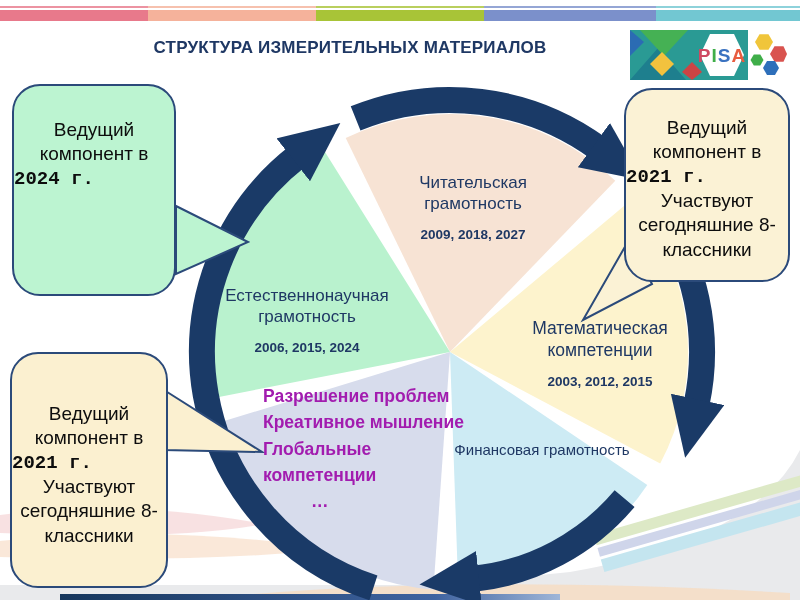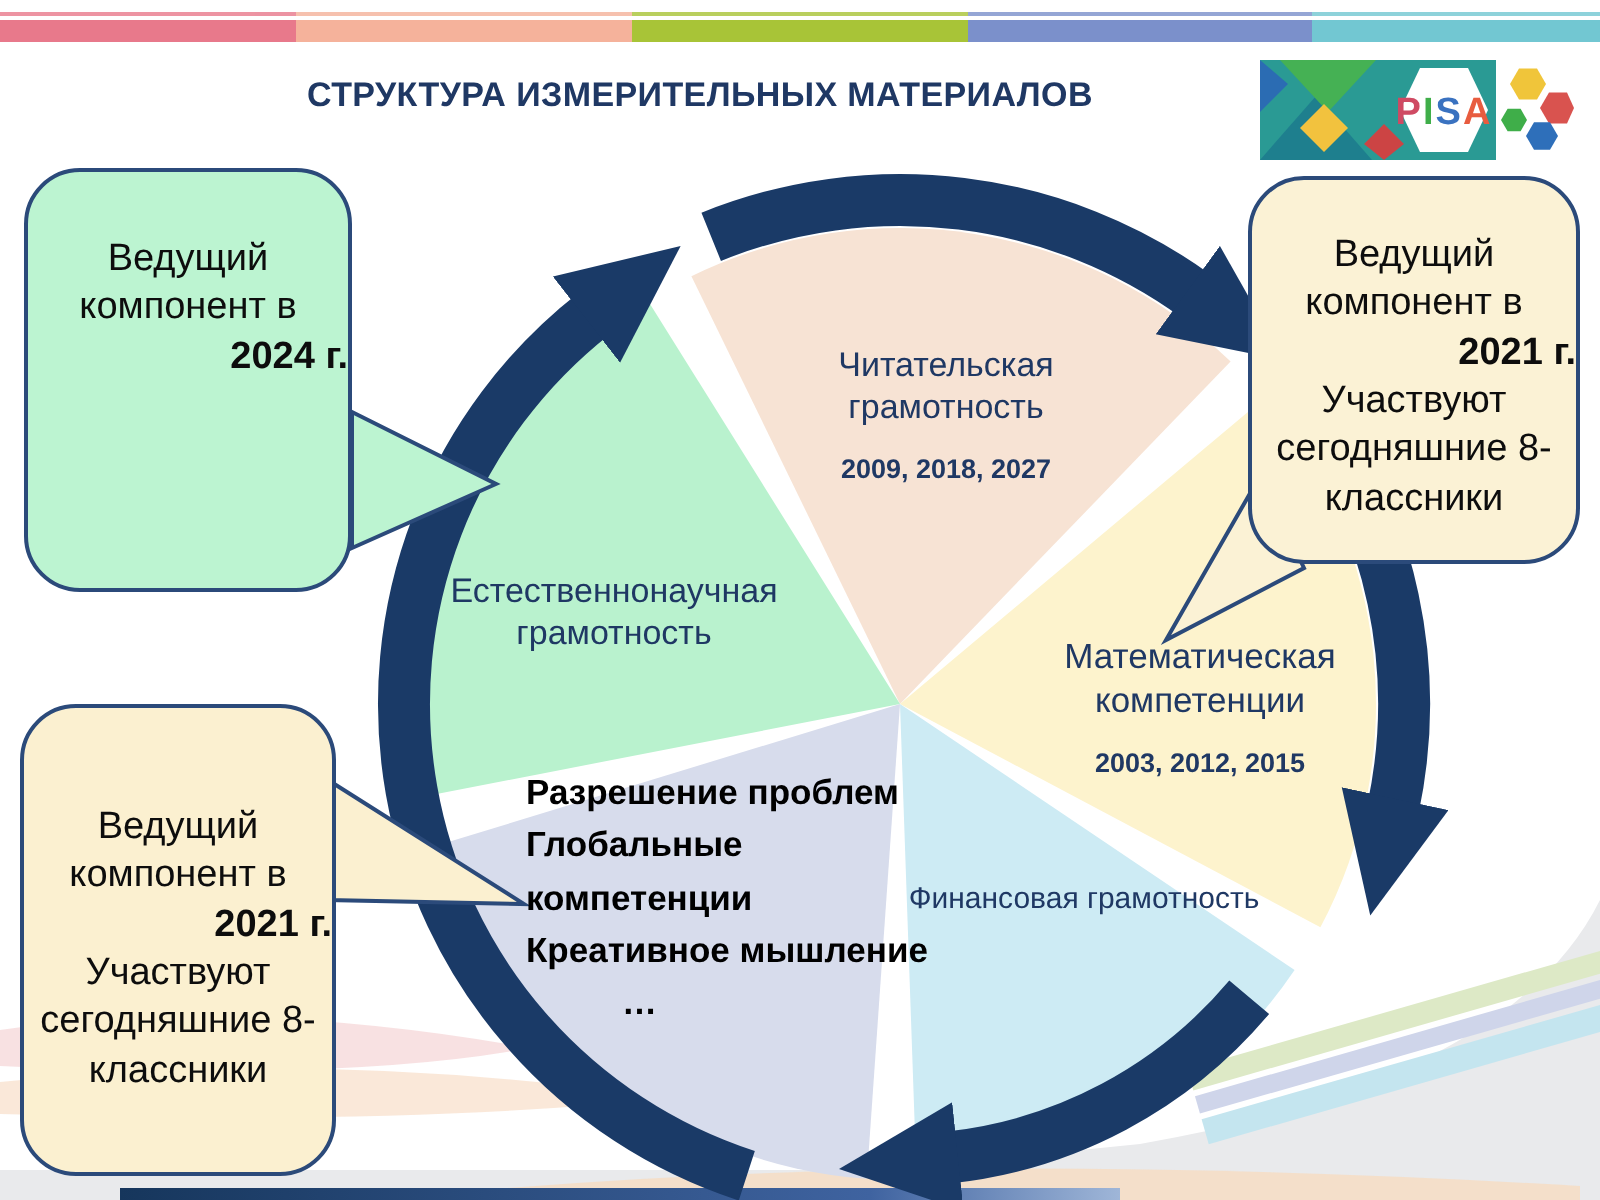--- a/index.html
+++ b/index.html
@@ -27,29 +27,29 @@
   .wlabel{position:absolute;z-index:3;color:#1f3864;text-align:center;}
   .wtitle{font-weight:normal;font-size:17px;line-height:1.25;}
   .wyears{font-weight:bold;font-size:13.5px;margin-top:12px;}
   #lab-reading{left:378px;top:172px;width:190px;}
   #lab-math{left:500px;top:318px;width:200px;}
   #lab-math .wtitle{font-size:17.5px;}
   #lab-finance{left:452px;top:438px;width:180px;}
   #lab-finance .wtitle{font-size:15px;line-height:1.6;}
   #lab-science{left:182px;top:285px;width:250px;}
   #lab-problems{left:263px;top:383px;width:225px;text-align:left;z-index:3;}
-  #lab-problems .pline{font-weight:bold;font-size:17.5px;line-height:1.5;color:#000000;}
+  #lab-problems .pline{font-weight:bold;font-size:17.5px;line-height:1.5;color:#a21caf;}
   #lab-problems .pline:first-child{white-space:nowrap;}
   #lab-problems .pline.dots{padding-left:48px;}
 
   
   .bubble{position:absolute;z-index:5;border:2px solid #2b4a7a;border-radius:28px;
-          display:flex;flex-direction:column;align-items:flex-end;box-sizing:border-box;
+          display:flex;flex-direction:column;align-items:flex-start;box-sizing:border-box;
           font-size:19px;color:#0d0d0d;text-align:center;line-height:1.28;}
-  .bubble .yr{font-weight:bold;}
+  .bubble .yr{font-weight:bold;font-family:Liberation Mono, monospace;}
   #bubble-science{left:12px;top:84px;width:164px;height:212px;padding-top:32px;}
   #bubble-math{left:624px;top:88px;width:166px;height:194px;padding-top:26px;}
   #bubble-problems{left:10px;top:352px;width:158px;height:236px;padding-top:48px;}
 </style>
 </head>
 <body>
 
 <div class="slide">
 
   <svg class="decor" width="800" height="600" viewBox="0 0 800 600">
@@ -137,25 +137,26 @@
   </div>
   <div class="wlabel" id="lab-math">
     <div class="wtitle">Математическая компетенции</div>
     <div class="wyears">2003, 2012, 2015</div>
   </div>
   <div class="wlabel" id="lab-finance">
     <div class="wtitle">Финансовая грамотность</div>
   </div>
   <div class="wlabel" id="lab-science">
     <div class="wtitle">Естественнонаучная грамотность</div>
+    <div class="wyears">2006, 2015, 2024</div>
   </div>
   <div id="lab-problems" class="wlabel">
     <div class="pline">Разрешение проблем</div>
+    <div class="pline">Креативное мышление</div>
     <div class="pline">Глобальные компетенции</div>
-    <div class="pline">Креативное мышление</div>
     <div class="pline dots">…</div>
   </div>
 
   <div class="bubble" id="bubble-science" style="background: rgb(188, 244, 209);">
     <span>Ведущий компонент в</span>
     <span class="yr">2024 г.</span>
   </div>
   <div class="bubble" id="bubble-math" style="background: rgb(251, 242, 213);">
     <span>Ведущий компонент в</span>
     <span class="yr">2021 г.</span>

